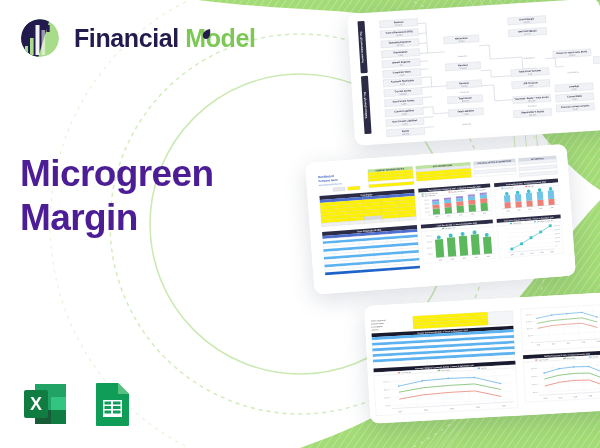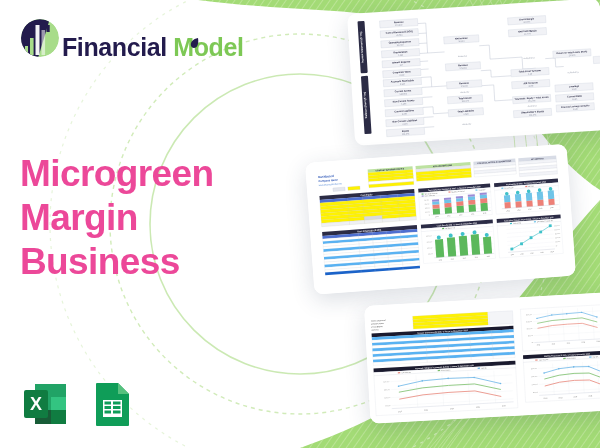--- a/index.html
+++ b/index.html
@@ -8,30 +8,30 @@
     font-family: "Liberation Sans", sans-serif;
     background: #ffffff;
     position: relative;
   }
   .stage { position: absolute; inset: 0; width: 600px; height: 448px; overflow: hidden; background:#fff; }
 
   
   .bg-svg { position:absolute; inset:0; width:600px; height:448px; }
 
   
-  .brand { position:absolute; left:18px; top:16px; display:flex; align-items:flex-end; gap:0; }
+  .brand { position:absolute; left:18px; top:16px; display:flex; align-items:center; gap:12px; }
   .brand-mark { width:44px; height:44px; position:relative; }
   .brand-text { font-size:25px; font-weight:700; letter-spacing:-0.4px; line-height:1; white-space:nowrap; }
   .brand-text .w1 { color:#231B4D; }
   .brand-text .w2 { color:#7DC855; position:relative; }
 
   
   .headline {
     position:absolute; left:20px; top:152px; width:240px;
-    font-size:37px; line-height:1.19; font-weight:700; color:#ec4899;
+    font-size:37px; line-height:1.19; font-weight:700; color:#4c1d95;
     letter-spacing:-0.6px;
   }
 
   
   .apps { position:absolute; left:20px; top:378px; display:flex; gap:14px; align-items:flex-end; }
   .app-icon { width:52px; height:52px; display:block; }
 
   
   .card {
     position:absolute; background:#fff; border-radius:9px;
@@ -121,21 +121,20 @@
         <svg width="9" height="11" viewBox="0 0 9 11" style="position:absolute;left:17px;top:5px;">
           <path d="M8,0 C3,1 0,4 1,8 C1,8 2,10 4,10 C7,10 9,6 8,0 Z" fill="#231B4D"></path>
         </svg>
       </span>
     </div>
   </div>
 
   <div class="headline">
     <div>Microgreen</div>
     <div>Margin</div>
-    <div>Business</div>
   </div>
 
   <div class="apps">
     <svg class="app-icon" viewBox="0 0 52 52">
       <rect x="15" y="6" width="31" height="13" fill="#21A366"></rect>
       <rect x="15" y="19" width="31" height="13" fill="#33C481"></rect>
       <rect x="15" y="32" width="31" height="14" fill="#107C41"></rect>
       <rect x="15" y="19" width="16" height="13" fill="#21A366"></rect>
       <rect x="15" y="32" width="16" height="14" fill="#185C37"></rect>
       <rect x="4" y="12" width="24" height="28" rx="2" fill="#107C41"></rect>

